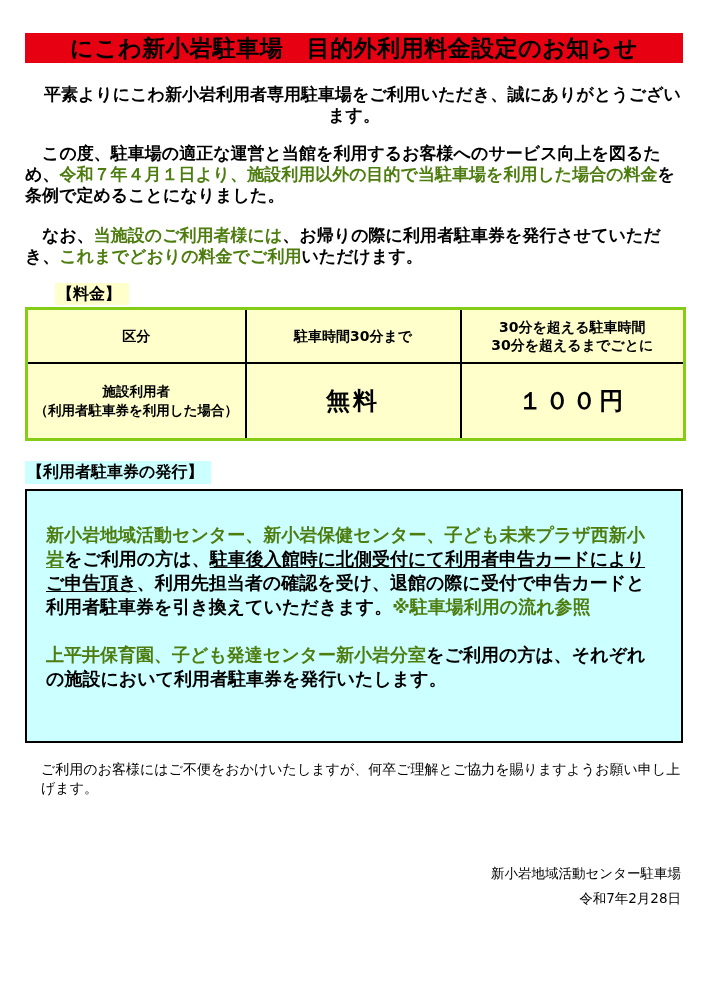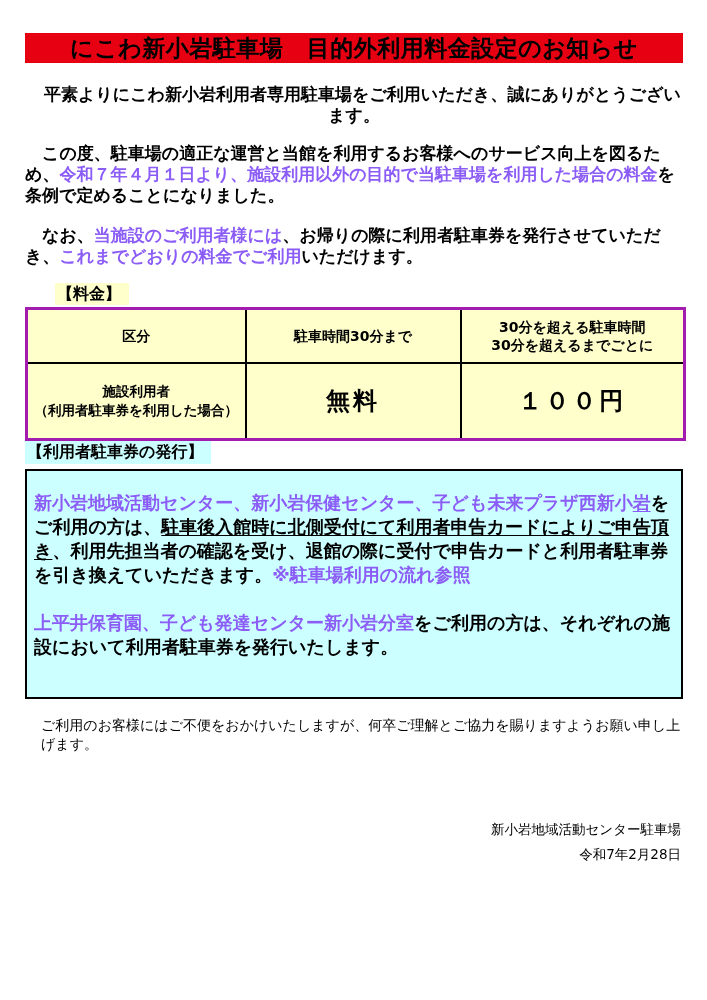--- a/index.html
+++ b/index.html
@@ -28,39 +28,39 @@
   .para {
     font-weight:bold;
     font-size:17px;
     line-height:1.24;
     margin:0;
     letter-spacing:0;
   }
   .para.p1 { margin-top:21px;text-align:center; }
   .para.p2 { margin-top:17px; }
   .para.p3 { margin-top:19px; }
-  .red { color:#8b5cf6; }
+  .red { color:#4d7c0f; }
   .u { text-decoration:underline; text-underline-offset:2px; }
 
   .section-label {
     display:inline-block;
     font-weight:bold;
     font-size:16px;
     line-height:1.3;
     padding:1px 8px 1px 2px;
   }
   .yellow-bg { background:#ffffcc; }
   .cyan-bg { background:#ccffff; }
   .fee-label { margin-top:15px;padding-left:30px; }
-  .ticket-label { }
+  .ticket-label { margin-top:20px; }
 
   table.fee {
     width:658px;
     border-collapse:collapse;
-    border:3px solid #a21caf;
+    border:3px solid #84cc16;
     margin-top:2px;
     table-layout:fixed;
   }
   table.fee th, table.fee td {
     border:2px solid #000;
     background:#ffffcc;
     text-align:center;
     vertical-align:middle;
     font-weight:bold;
     padding:2px;
@@ -73,21 +73,21 @@
 
   .info-box {
     box-sizing:border-box;
     width:658px;
     margin-top:5px;
     background:#ccffff;
     border:2px solid #000;
     padding:20px 7px 38px 7px;
   }
   .info-box p {
-    margin:0;
+    margin:12px;
     font-weight:bold;
     font-size:18px;
     line-height:1.33;
   }
   .info-box p + p { margin-top:24px; }
 
   .closing-note {
     margin-top:17px;
     font-size:14px;
     font-weight:normal;

